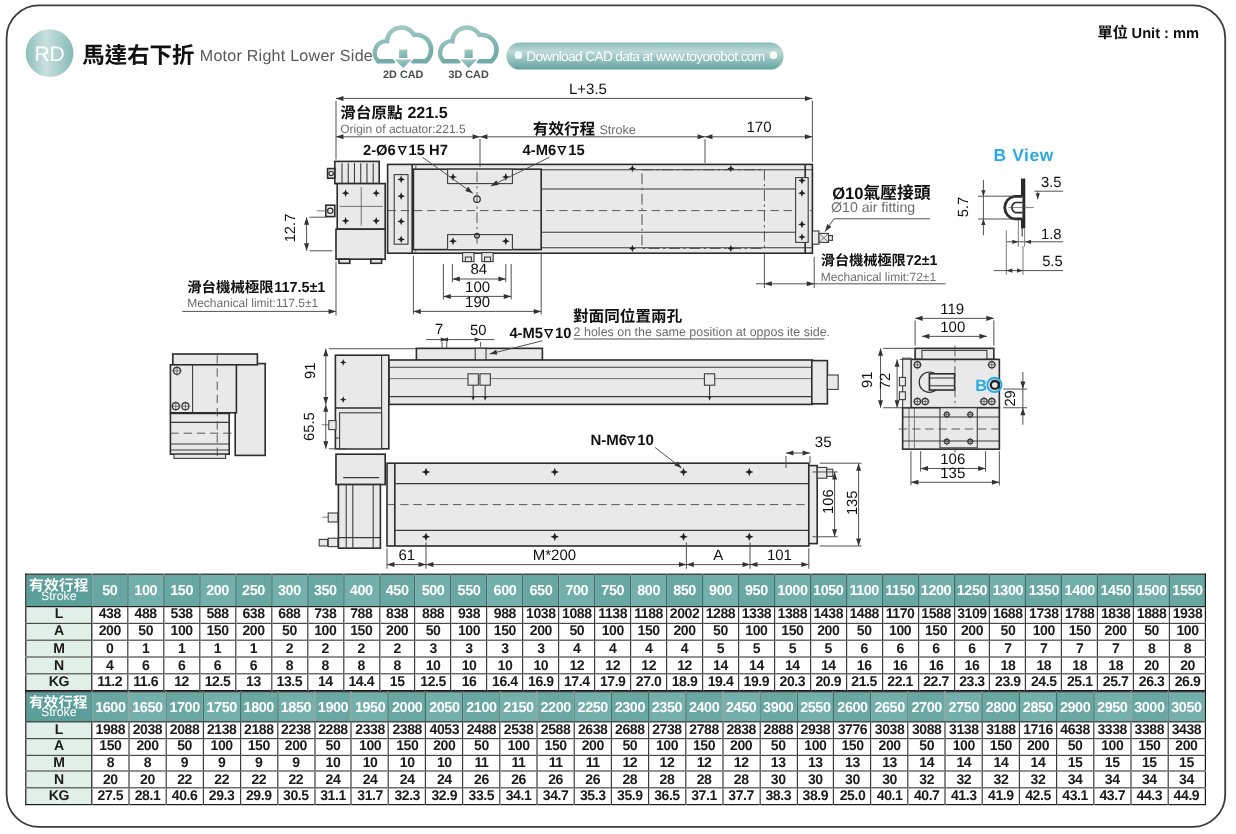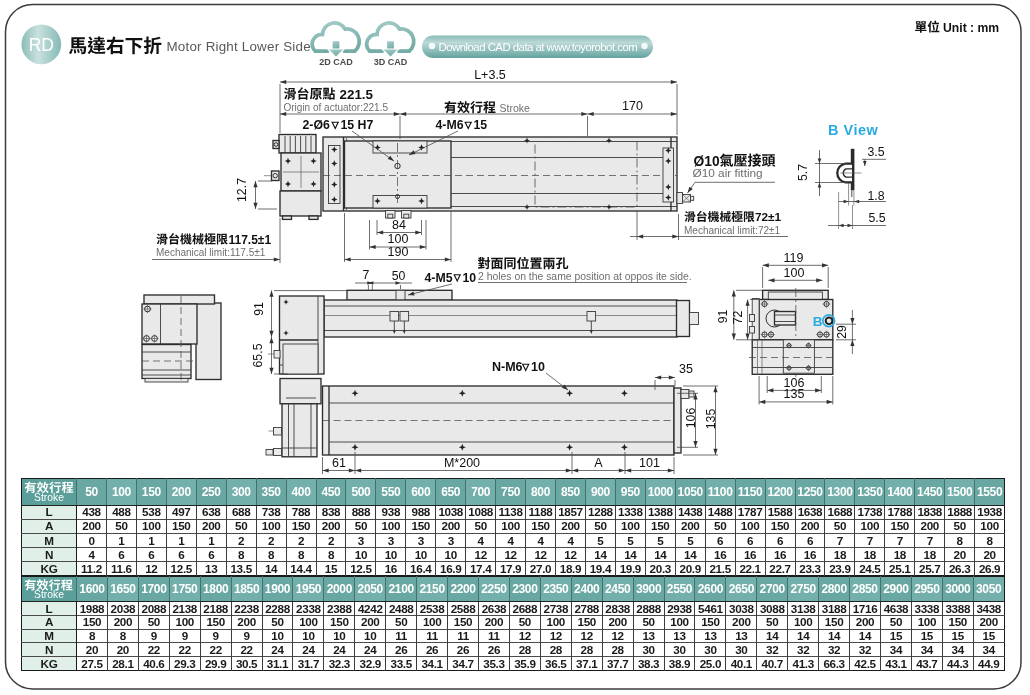--- a/index.html
+++ b/index.html
@@ -75,42 +75,42 @@
           <td class="he">1400</td>
           <td class="ho">1450</td>
           <td class="he">1500</td>
           <td class="ho">1550</td>
         </tr>
         <tr class="dr">
           <td class="lc">L</td>
           <td>438</td>
           <td>488</td>
           <td>538</td>
-          <td>497</td>
+          <td>588</td>
           <td>638</td>
           <td>688</td>
           <td>738</td>
           <td>788</td>
           <td>838</td>
           <td>888</td>
           <td>938</td>
           <td>988</td>
           <td>1038</td>
           <td>1088</td>
           <td>1138</td>
           <td>1188</td>
-          <td>1857</td>
+          <td>2002</td>
           <td>1288</td>
           <td>1338</td>
           <td>1388</td>
           <td>1438</td>
           <td>1488</td>
-          <td>1787</td>
+          <td>1170</td>
           <td>1588</td>
-          <td>1638</td>
+          <td>3109</td>
           <td>1688</td>
           <td>1738</td>
           <td>1788</td>
           <td>1838</td>
           <td>1888</td>
           <td>1938</td>
         </tr>
         <tr class="dr">
           <td class="lc">A</td>
           <td>200</td>
@@ -294,32 +294,32 @@
           <td class="lc">L</td>
           <td>1988</td>
           <td>2038</td>
           <td>2088</td>
           <td>2138</td>
           <td>2188</td>
           <td>2238</td>
           <td>2288</td>
           <td>2338</td>
           <td>2388</td>
-          <td>4242</td>
+          <td>4053</td>
           <td>2488</td>
           <td>2538</td>
           <td>2588</td>
           <td>2638</td>
           <td>2688</td>
           <td>2738</td>
           <td>2788</td>
           <td>2838</td>
           <td>2888</td>
           <td>2938</td>
-          <td>5461</td>
+          <td>3776</td>
           <td>3038</td>
           <td>3088</td>
           <td>3138</td>
           <td>3188</td>
           <td>1716</td>
           <td>4638</td>
           <td>3338</td>
           <td>3388</td>
           <td>3438</td>
         </tr>
@@ -441,21 +441,21 @@
           <td>35.9</td>
           <td>36.5</td>
           <td>37.1</td>
           <td>37.7</td>
           <td>38.3</td>
           <td>38.9</td>
           <td>25.0</td>
           <td>40.1</td>
           <td>40.7</td>
           <td>41.3</td>
-          <td>66.3</td>
+          <td>41.9</td>
           <td>42.5</td>
           <td>43.1</td>
           <td>43.7</td>
           <td>44.3</td>
           <td>44.9</td>
         </tr>
       </tbody>
     </table>
     <svg id="ov" width="1030" height="695" viewBox="0 0 1030 695" font-family="Liberation Sans, sans-serif">
       <defs>

